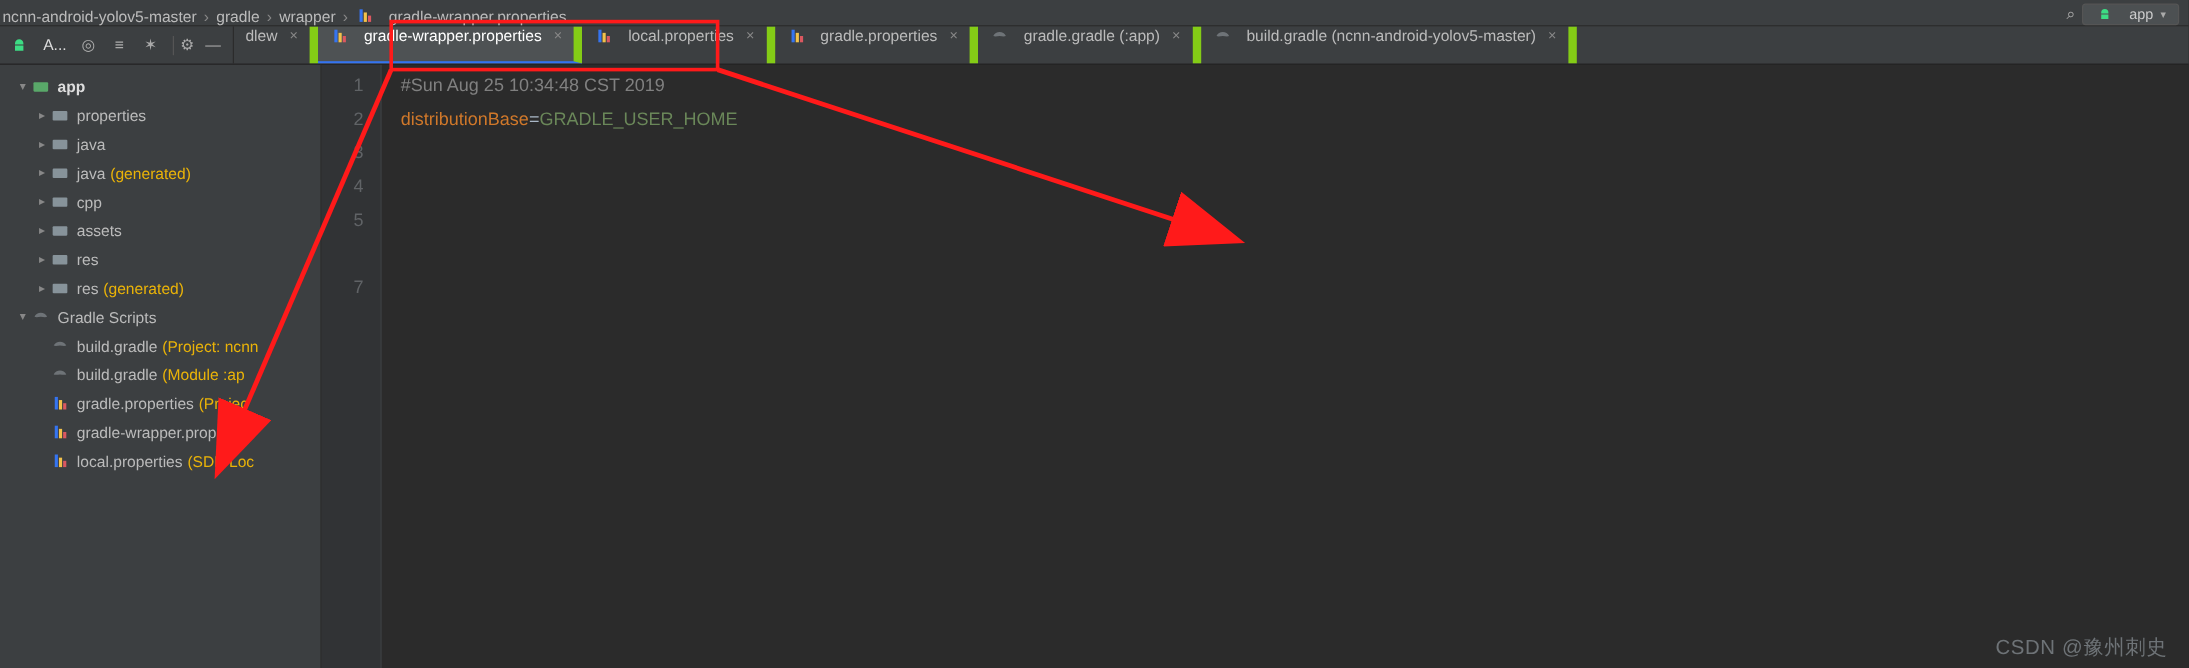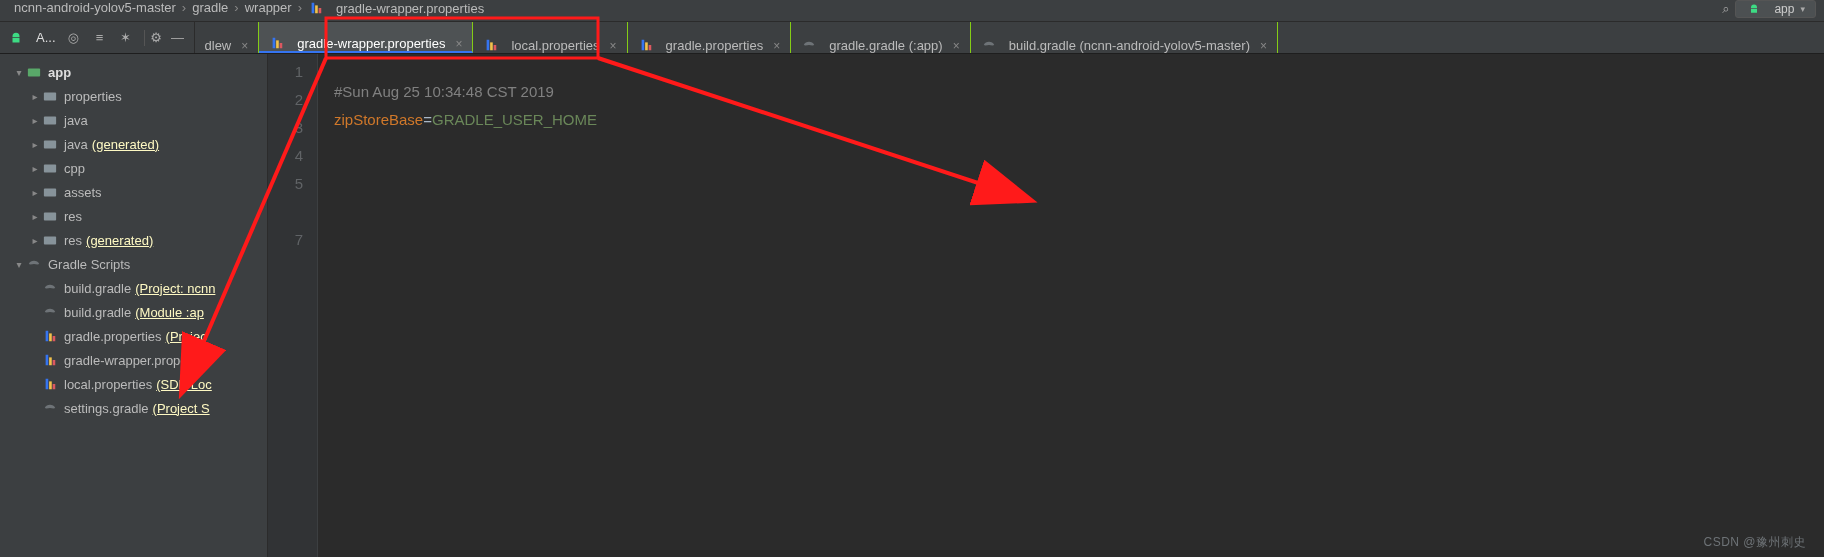--- a/index.html
+++ b/index.html
@@ -1,59 +1,59 @@
 <!DOCTYPE html>
 <html><head>
 <meta charset="utf-8">
 <style>
   * { margin: 0; padding: 0; box-sizing: border-box; font-family: "Segoe UI", Arial, sans-serif; }
   html, body { width: 1824px; height: 557px; background: #2b2b2b; color: #bbbbbb; overflow: hidden; }
   svg.overlay { position: absolute; top: 0; left: 0; pointer-events: none; z-index: 100; }
 
   
-  .topbar { height: 22px; background: #3c3f41; display: flex; align-items: flex-start; font-size: 13px; color: #bbb; padding-left: 12px; border-bottom: 1px solid #2b2b2b;}
+  .topbar { height: 22px; background: #3c3f41; display: flex; align-items: flex-end; font-size: 13px; color: #bbb; padding-left: 0; border-bottom: 1px solid #2b2b2b;}
   .topbar .crumb { display: flex; align-items: center; gap: 6px; padding: 0 2px;}
   .topbar .chev::after { content: "›"; color: #888; padding: 0 4px; }
   .topbar .right { margin-left: auto; display: flex; align-items: center; gap: 6px; padding-right: 8px;}
   .run-select { background: #4c5052; border: 1px solid #555; border-radius: 3px; padding: 0 10px; height: 18px; display: flex; align-items: center; gap: 6px; font-size: 12px; color: #ccc;}
   .run-select .tri { font-size: 9px; color: #aaa; }
 
   
   .secondbar { height: 32px; background: #3c3f41; display: flex; align-items: stretch; border-bottom: 1px solid #1e1e1e;}
   .secondbar .ptoolbar { display: flex; align-items: center; gap: 10px; padding: 0 8px; border-right: 1px solid #2b2b2b;}
   .secondbar .ptoolbar .ico { width: 16px; height: 16px; display: flex; align-items: center; justify-content: center; font-size: 13px; color: #aaa; cursor: pointer;}
   .secondbar .label { display: flex; align-items: center; gap: 6px; color: #ddd; font-size: 13px; }
   .secondbar .tabs { display: flex; align-items: stretch; overflow: hidden; flex: 1;}
-  .tab { display: flex; align-items: flex-end; gap: 6px; padding: 0 10px; font-size: 13px; color: #bbb; border-right: 1px solid #84cc16; white-space: nowrap; cursor: pointer; }
+  .tab { display: flex; align-items: flex-start; gap: 6px; padding: 0 10px; font-size: 13px; color: #bbb; border-right: 7px solid #84cc16; white-space: nowrap; cursor: pointer; }
   .tab.active { background: #4e5254; color: #fff; border-bottom: 2px solid #3574f0; }
   .tab .close { color: #888; font-size: 12px; padding-left: 4px;}
 
   
   .main { display: flex; height: calc(557px - 22px - 32px); }
   .project { width: 268px; background: #3c3f41; border-right: 1px solid #2b2b2b; overflow: hidden; font-size: 13px; padding-top: 6px;}
   .tree-row { display: flex; align-items: center; height: 24px; color: #bbb; white-space: nowrap; cursor: pointer;}
   .tree-row .arrow { width: 14px; display: inline-flex; justify-content: center; color: #888; font-size: 10px; }
   .tree-row .name { }
-  .tree-row .muted { color: #fef9c3; margin-left: 4px; text-decoration: underline;}
+  .tree-row .muted { color: #eab308; margin-left: 4px;}
   .pad0 { padding-left: 12px; }
   .pad1 { padding-left: 28px; }
 
   .editor { position: relative; flex: 1; background: #2b2b2b; font-family: "JetBrains Mono","Consolas",monospace; font-size: 15px; line-height: 28px; }
   .gutter { position: absolute; top: 0; left: 0; width: 50px; bottom: 0; background: #313335; text-align: right; color: #606366; padding-top: 4px; border-right: 1px solid #3c3f41;}
   .gutter div { padding-right: 14px; height: 28px; }
-  .code { position: absolute; top: 0; left: 50px; right: 0; padding: 4px 0 0 16px; margin-top: 20px; }
+  .code { position: absolute; top: 0; left: 50px; right: 0; padding: 4px 0 0 16px; }
   .code .line { height: 28px; white-space: pre; }
   .tok-key { color: #d0782a; }
   .tok-op  { color: #a9b7c6; }
   .tok-val { color: #6a8759; }
   .tok-cmt { color: #808080; }
   .caret { display:inline-block; width:1px; height:18px; background:#ddd; vertical-align: -3px; }
   .bulb { color: #f2c24b; }
 
-  .watermark { position: absolute; right: 18px; bottom: 6px; font-size: 12px; color: #6e7377; font-family: Arial, sans-serif; letter-spacing: .5px;}
+  .watermark { position: absolute; right: 18px; bottom: 6px; font-size: 17px; color: #6e7377; font-family: Arial, sans-serif; letter-spacing: .5px;}
 
   
   .ficon { width: 16px; height: 16px; display: inline-flex; align-items: center; justify-content: center; margin-right: 6px;}
   .ficon.folder svg rect { fill: #87939a; }
   .ficon.gradle svg { fill: #6e7377; }
   .ficon.prop .b1 { fill:#3574f0;} .ficon.prop .b2 { fill:#f2c24b;} .ficon.prop .b3 { fill:#db5860;}
   .ficon.app svg { fill:#59a869; }
   .ficon.android svg { fill:#3ddc84; }
 </style>
 </head>
@@ -305,45 +305,35 @@
         <span class="ficon prop">
           <svg viewBox="0 0 16 16" width="14" height="14">
             <rect class="b1" x="3" y="2" width="3" height="12"></rect>
             <rect class="b2" x="7" y="5" width="3" height="9"></rect>
             <rect class="b3" x="11" y="8" width="3" height="6"></rect>
           </svg>
         </span>
         <span class="name">local.properties</span>
         <span class="muted">(SDK Loc</span>
       </div>
-    <div class="tree-row pad1">
-        <span class="arrow"></span>
-        <span class="ficon gradle">
-          <svg viewBox="0 0 16 16" width="14" height="14">
-            <path d="M2 8c2-5 10-5 12 0-2 1-4 0-6 0s-4 1-6 0z"></path>
-          </svg>
-        </span>
-        <span class="name">settings.gradle</span>
-        <span class="muted">(Project S</span>
-      </div>
   </div>
 
   <div class="editor">
     <div class="gutter">
       <div>1</div>
       <div>2</div>
       <div>3</div>
       <div>4</div>
       <div>5</div>
       <div></div>
       <div>7</div>
     </div>
     <div class="code">
       <div class="line"><span class="tok-cmt">#Sun Aug 25 10:34:48 CST 2019</span></div>
-      <div class="line"><span class="tok-key">zipStoreBase</span><span class="tok-op">=</span><span class="tok-val">GRADLE_USER_HOME</span></div>
+      <div class="line"><span class="tok-key">distributionBase</span><span class="tok-op">=</span><span class="tok-val">GRADLE_USER_HOME</span></div>
     </div>
   </div>
 </div>
 
 <div class="watermark">CSDN @豫州刺史</div>
 
 <svg class="overlay" width="1824" height="557">
   <defs>
     <marker id="ah" markerWidth="16" markerHeight="12" refX="14" refY="6" orient="auto">
       <path d="M0,0 L16,6 L0,12 Z" fill="#ff1a1a"></path>

